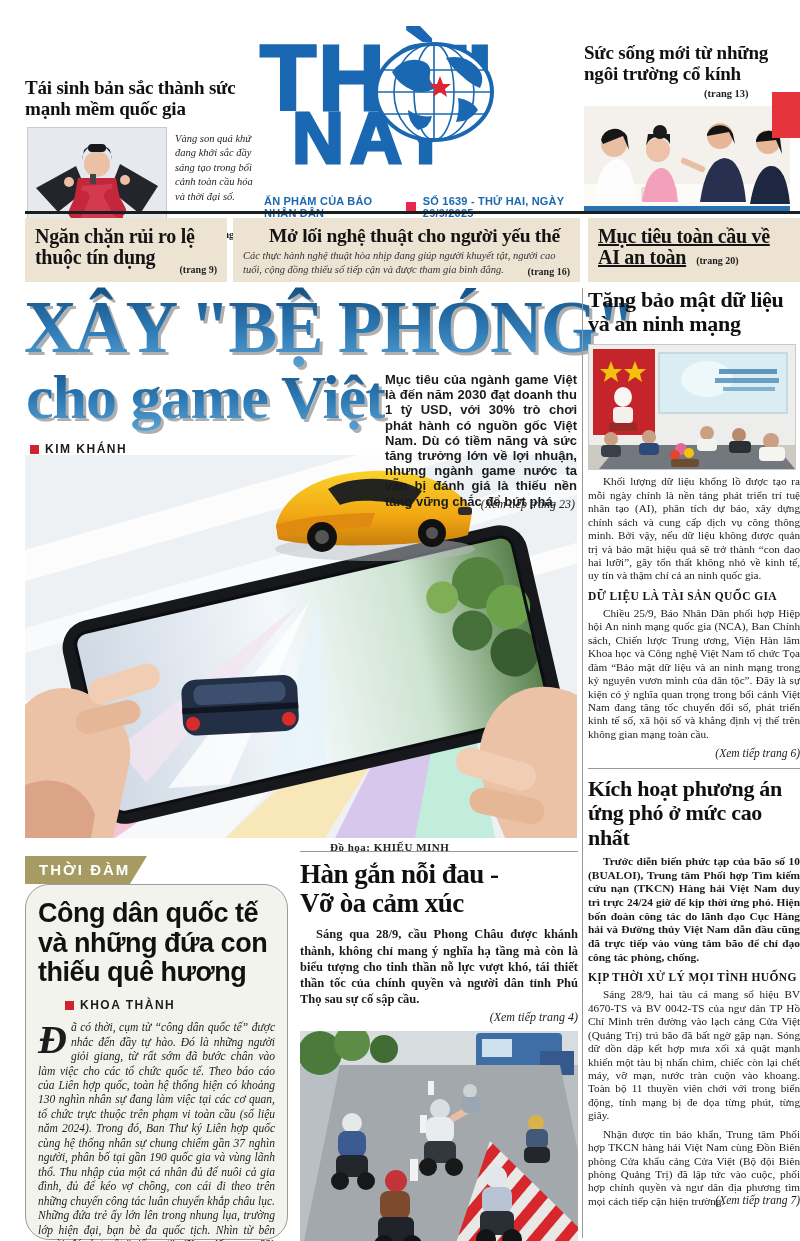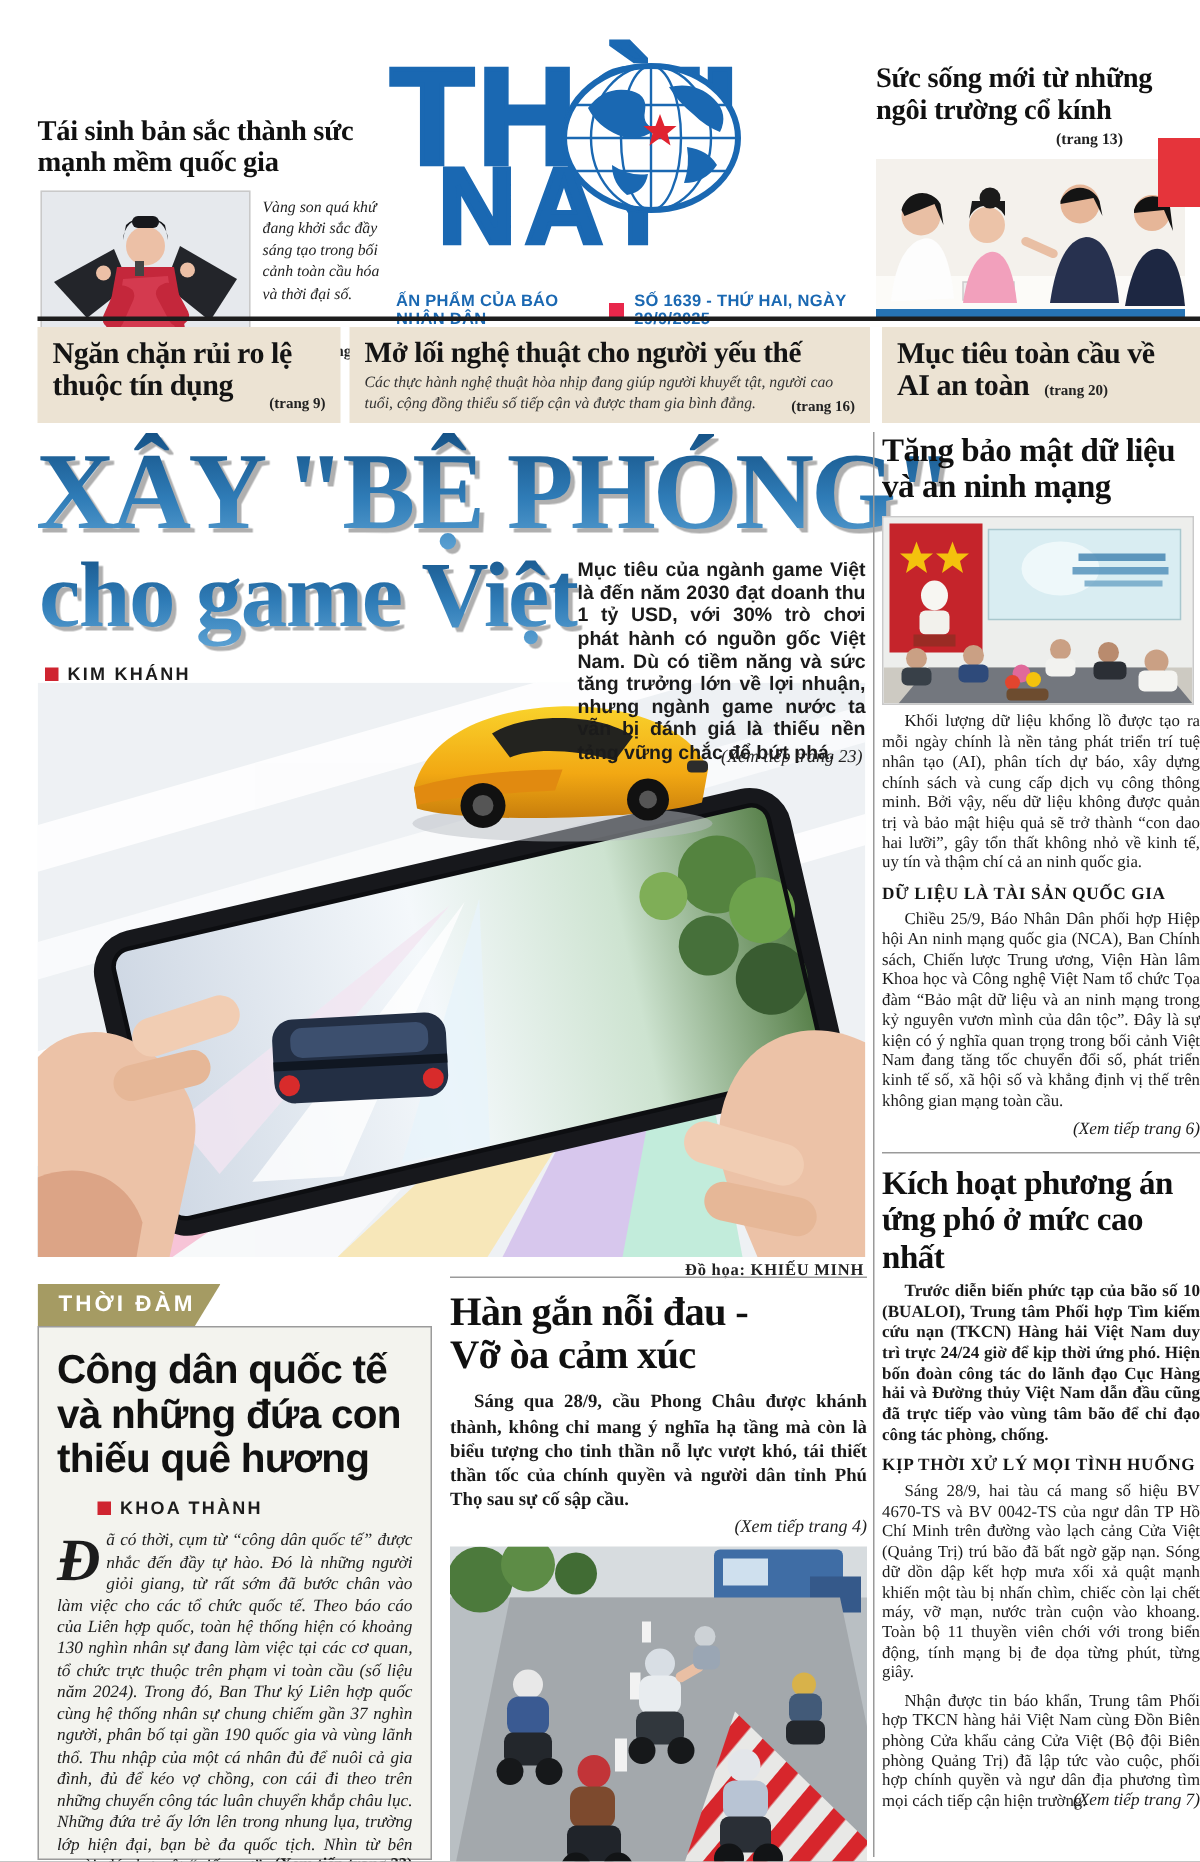--- a/index.html
+++ b/index.html
@@ -44,21 +44,21 @@
     background:linear-gradient(180deg,#145084 0%, #2f7cb7 55%, #5ea3d4 100%);
     -webkit-background-clip:text; background-clip:text; color:transparent;
     filter:drop-shadow(3px 3px 0 rgba(110,110,110,0.55));
     white-space:nowrap;
   }
   .byline { display:flex; align-items:center; gap:6px;
     font:bold 12px "Liberation Sans", sans-serif; letter-spacing:1.5px; color:#1c1c1c; }
   .byline .sq { width:9px; height:9px; background:#cf2430; }
   .lead-intro { font:bold 13px/1.17 "Liberation Sans", sans-serif; color:#1b1b1b; text-align:justify; }
   .xemtiep { font:italic 12px "Liberation Serif", serif; color:#222; text-align:right; }
-  .credit { font:bold 11px "Liberation Serif", serif; color:#222; text-align:right; letter-spacing:0.5px; }
+  .credit { font:bold 11px "Liberation Serif", serif; color:#222; letter-spacing:0.5px; }
 
   
   .rcol { width:212px; }
   .r-head { font:bold 22px/1.1 "Liberation Serif", serif; color:#101010; letter-spacing:-0.3px; }
   .r-body p { font:11.2px/1.2 "Liberation Serif", serif; text-align:justify; text-indent:15px; margin-top:5px; }
   .r-body p.boldp { font-weight:bold; font-size:11.4px; }
   .r-sub { font:bold 11.5px "Liberation Serif", serif; letter-spacing:0.4px; margin-top:7px; color:#151515; }
   .r-more { font:italic 11.5px "Liberation Serif", serif; text-align:right; margin-top:6px; }
   .vrule { background:#9a9a9a; width:1px; }
   .hrule { background:#9a9a9a; height:1px; }
@@ -165,29 +165,29 @@
   <div class="abs" style="left:772px; top:92px; width:28px; height:46px; background:#e5343b;"></div>
 
   <div class="abs top-rule" style="left:25px; top:211px; width:775px; height:3px;"></div>
 
   <div class="abs teaser-box" style="left:25px; top:218px; width:202px; height:64px;">
     <div class="teaser-h" style="text-align:left;">Ngăn chặn rủi ro lệ thuộc tín dụng</div>
     <div class="teaser-ref" style="text-align:right; margin-top:-4px;">(trang 9)</div>
   </div>
 
   <div class="abs teaser-box" style="left:233px; top:218px; width:347px; height:64px;">
-    <div class="teaser-h" style="font-size:19.5px; white-space:nowrap;">Mở lối nghệ thuật cho người yếu thế</div>
+    <div class="teaser-h" style="font-size:19.5px; white-space:nowrap;margin-left:26px;">Mở lối nghệ thuật cho người yếu thế</div>
     <div style="position:relative;">
       <div class="teaser-sub" style="width:330px;">Các thực hành nghệ thuật hòa nhịp đang giúp người khuyết tật, người cao tuổi, cộng đồng thiểu số tiếp cận và được tham gia bình đẳng.</div>
       <div class="teaser-ref abs" style="right:0; bottom:0;">(trang 16)</div>
     </div>
   </div>
 
   <div class="abs teaser-box" style="left:588px; top:218px; width:212px; height:64px;">
-    <div class="teaser-h" style="display:inline;">Mục tiêu toàn cầu về AI an toàn</div>
+    <div class="teaser-h" style="display:inline;text-decoration:underline;">Mục tiêu toàn cầu về AI an toàn</div>
     <span class="teaser-ref" style="margin-left:6px;">(trang 20)</span>
   </div>
 
   <div class="abs lead-h" style="left:24px; top:286px; font-size:73px;">XÂY "BỆ PHÓNG"</div>
   <div class="abs lead-h" style="left:26px; top:362px; font-size:62px; letter-spacing:-1px;">cho game Việt</div>
   <div class="abs byline" style="left:30px; top:442px;">
     <span class="sq"></span>
     <span>KIM KHÁNH</span>
   </div>
 
@@ -329,21 +329,21 @@
         <p class="boldp">Trước diễn biến phức tạp của bão số 10 (BUALOI), Trung tâm Phối hợp Tìm kiếm cứu nạn (TKCN) Hàng hải Việt Nam duy trì trực 24/24 giờ để kịp thời ứng phó. Hiện bốn đoàn công tác do lãnh đạo Cục Hàng hải và Đường thủy Việt Nam dẫn đầu cũng đã trực tiếp vào vùng tâm bão để chỉ đạo công tác phòng, chống.</p>
         <div class="r-sub">KỊP THỜI XỬ LÝ MỌI TÌNH HUỐNG</div>
         <p>Sáng 28/9, hai tàu cá mang số hiệu BV 4670-TS và BV 0042-TS của ngư dân TP Hồ Chí Minh trên đường vào lạch cảng Cửa Việt (Quảng Trị) trú bão đã bất ngờ gặp nạn. Sóng dữ dồn dập kết hợp mưa xối xả quật mạnh khiến một tàu bị nhấn chìm, chiếc còn lại chết máy, vỡ mạn, nước tràn cuộn vào khoang. Toàn bộ 11 thuyền viên chới với trong biển động, tính mạng bị đe dọa từng phút, từng giây.</p>
         <p>Nhận được tin báo khẩn, Trung tâm Phối hợp TKCN hàng hải Việt Nam cùng Đồn Biên phòng Cửa khẩu cảng Cửa Việt (Bộ đội Biên phòng Quảng Trị) đã lập tức vào cuộc, phối hợp chính quyền và ngư dân địa phương tìm mọi cách tiếp cận hiện trường.</p>
         <div class="r-more" style="margin-top:-14px;">(Xem tiếp trang 7)</div>
       </div>
     </div>
   </div>
 
   <div class="abs td-label" style="left:25px; top:856px;">THỜI ĐÀM</div>
-  <div class="abs td-box" style="left:25px; top:884px; width:263px; height:356px;">
+  <div class="abs td-box" style="left:25px; top:884px; width:263px; height:356px;border-radius:24px;">
     <div class="td-head">Công dân quốc tế và những đứa con thiếu quê hương</div>
     <div class="byline" style="margin:10px 0 8px;padding-left:27px;">
       <span class="sq"></span>
       <span>KHOA THÀNH</span>
     </div>
     <div class="td-body">
       <span class="td-drop">Đ</span><span>ã có thời, cụm từ “công dân quốc tế” được nhắc đến đầy tự hào. Đó là những người giỏi giang, từ rất sớm đã bước chân vào làm việc cho các tổ chức quốc tế. Theo báo cáo của Liên hợp quốc, toàn hệ thống hiện có khoảng 130 nghìn nhân sự đang làm việc tại các cơ quan, tổ chức trực thuộc trên phạm vi toàn cầu (số liệu năm 2024). Trong đó, Ban Thư ký Liên hợp quốc cùng hệ thống nhân sự chung chiếm gần 37 nghìn người, phân bố tại gần 190 quốc gia và vùng lãnh thổ. Thu nhập của một cá nhân đủ để nuôi cả gia đình, đủ để kéo vợ chồng, con cái đi theo trên những chuyến công tác luân chuyển khắp châu lục. Những đứa trẻ ấy lớn lên trong nhung lụa, trường lớp hiện đại, bạn bè đa quốc tịch. Nhìn từ bên ngoài, đó như một “giấc mơ”.</span>
     </div>
     <div class="td-more">(Xem tiếp trang 23)</div>
   </div>

